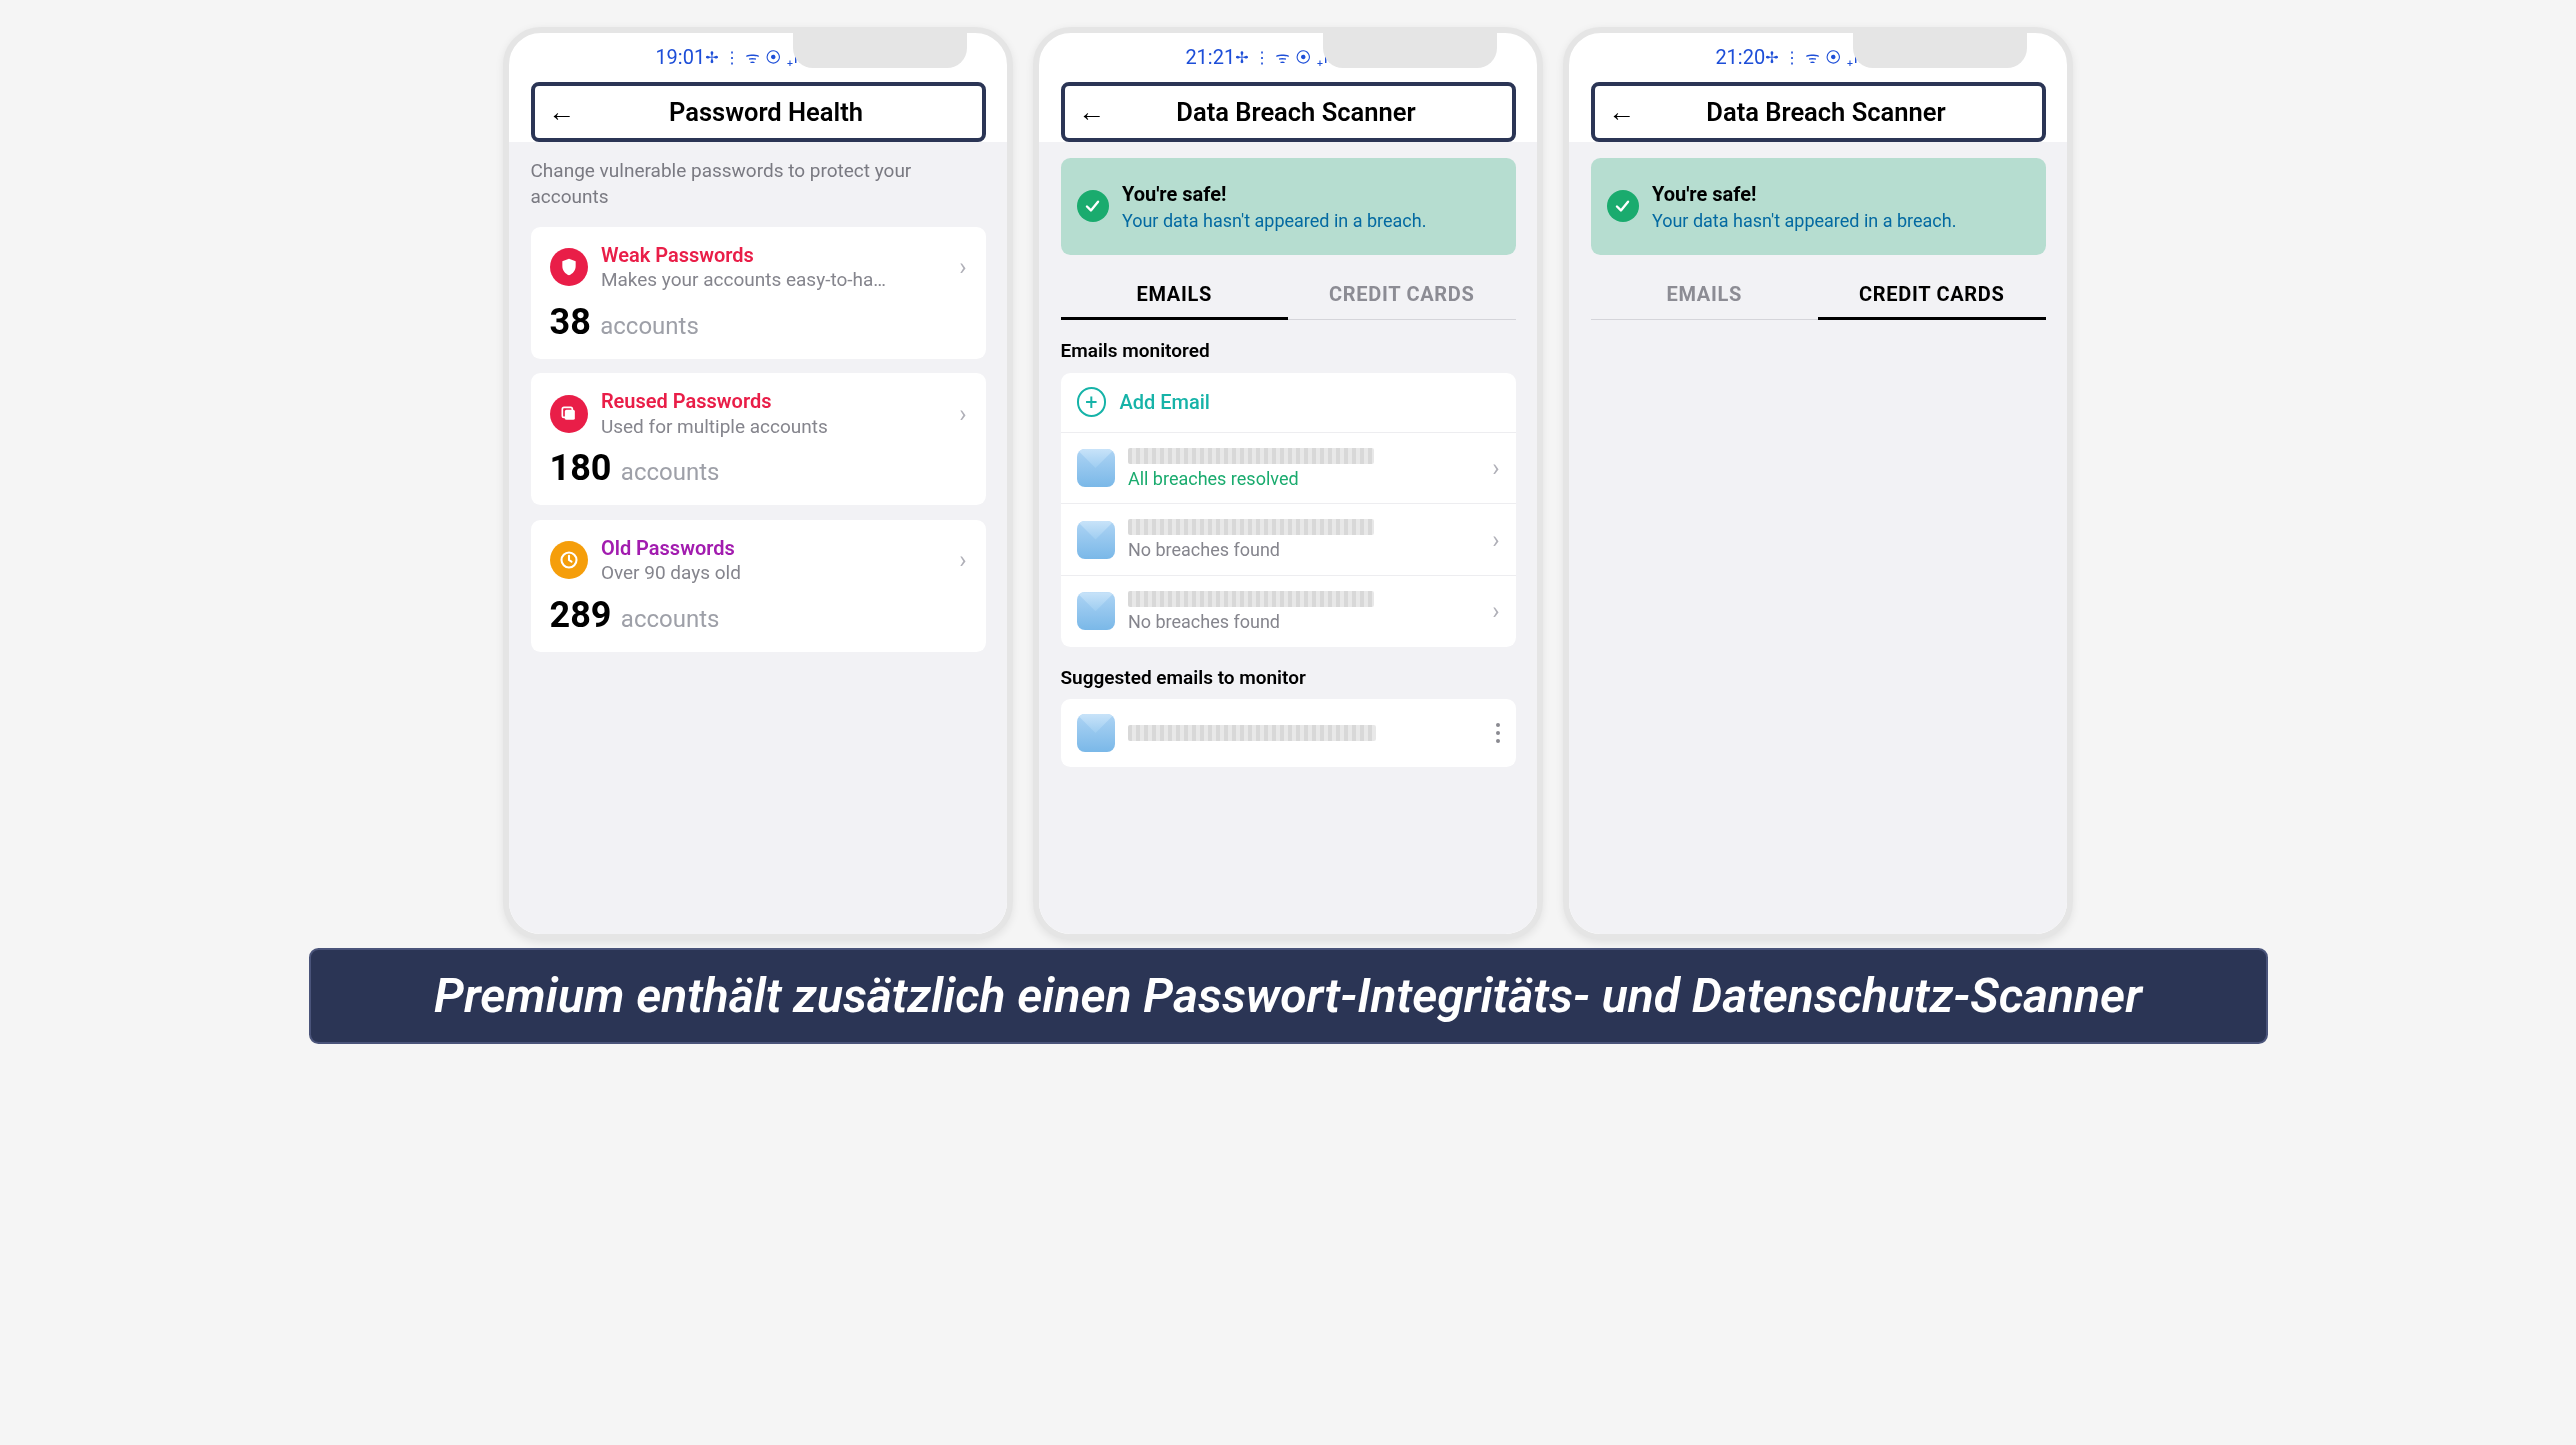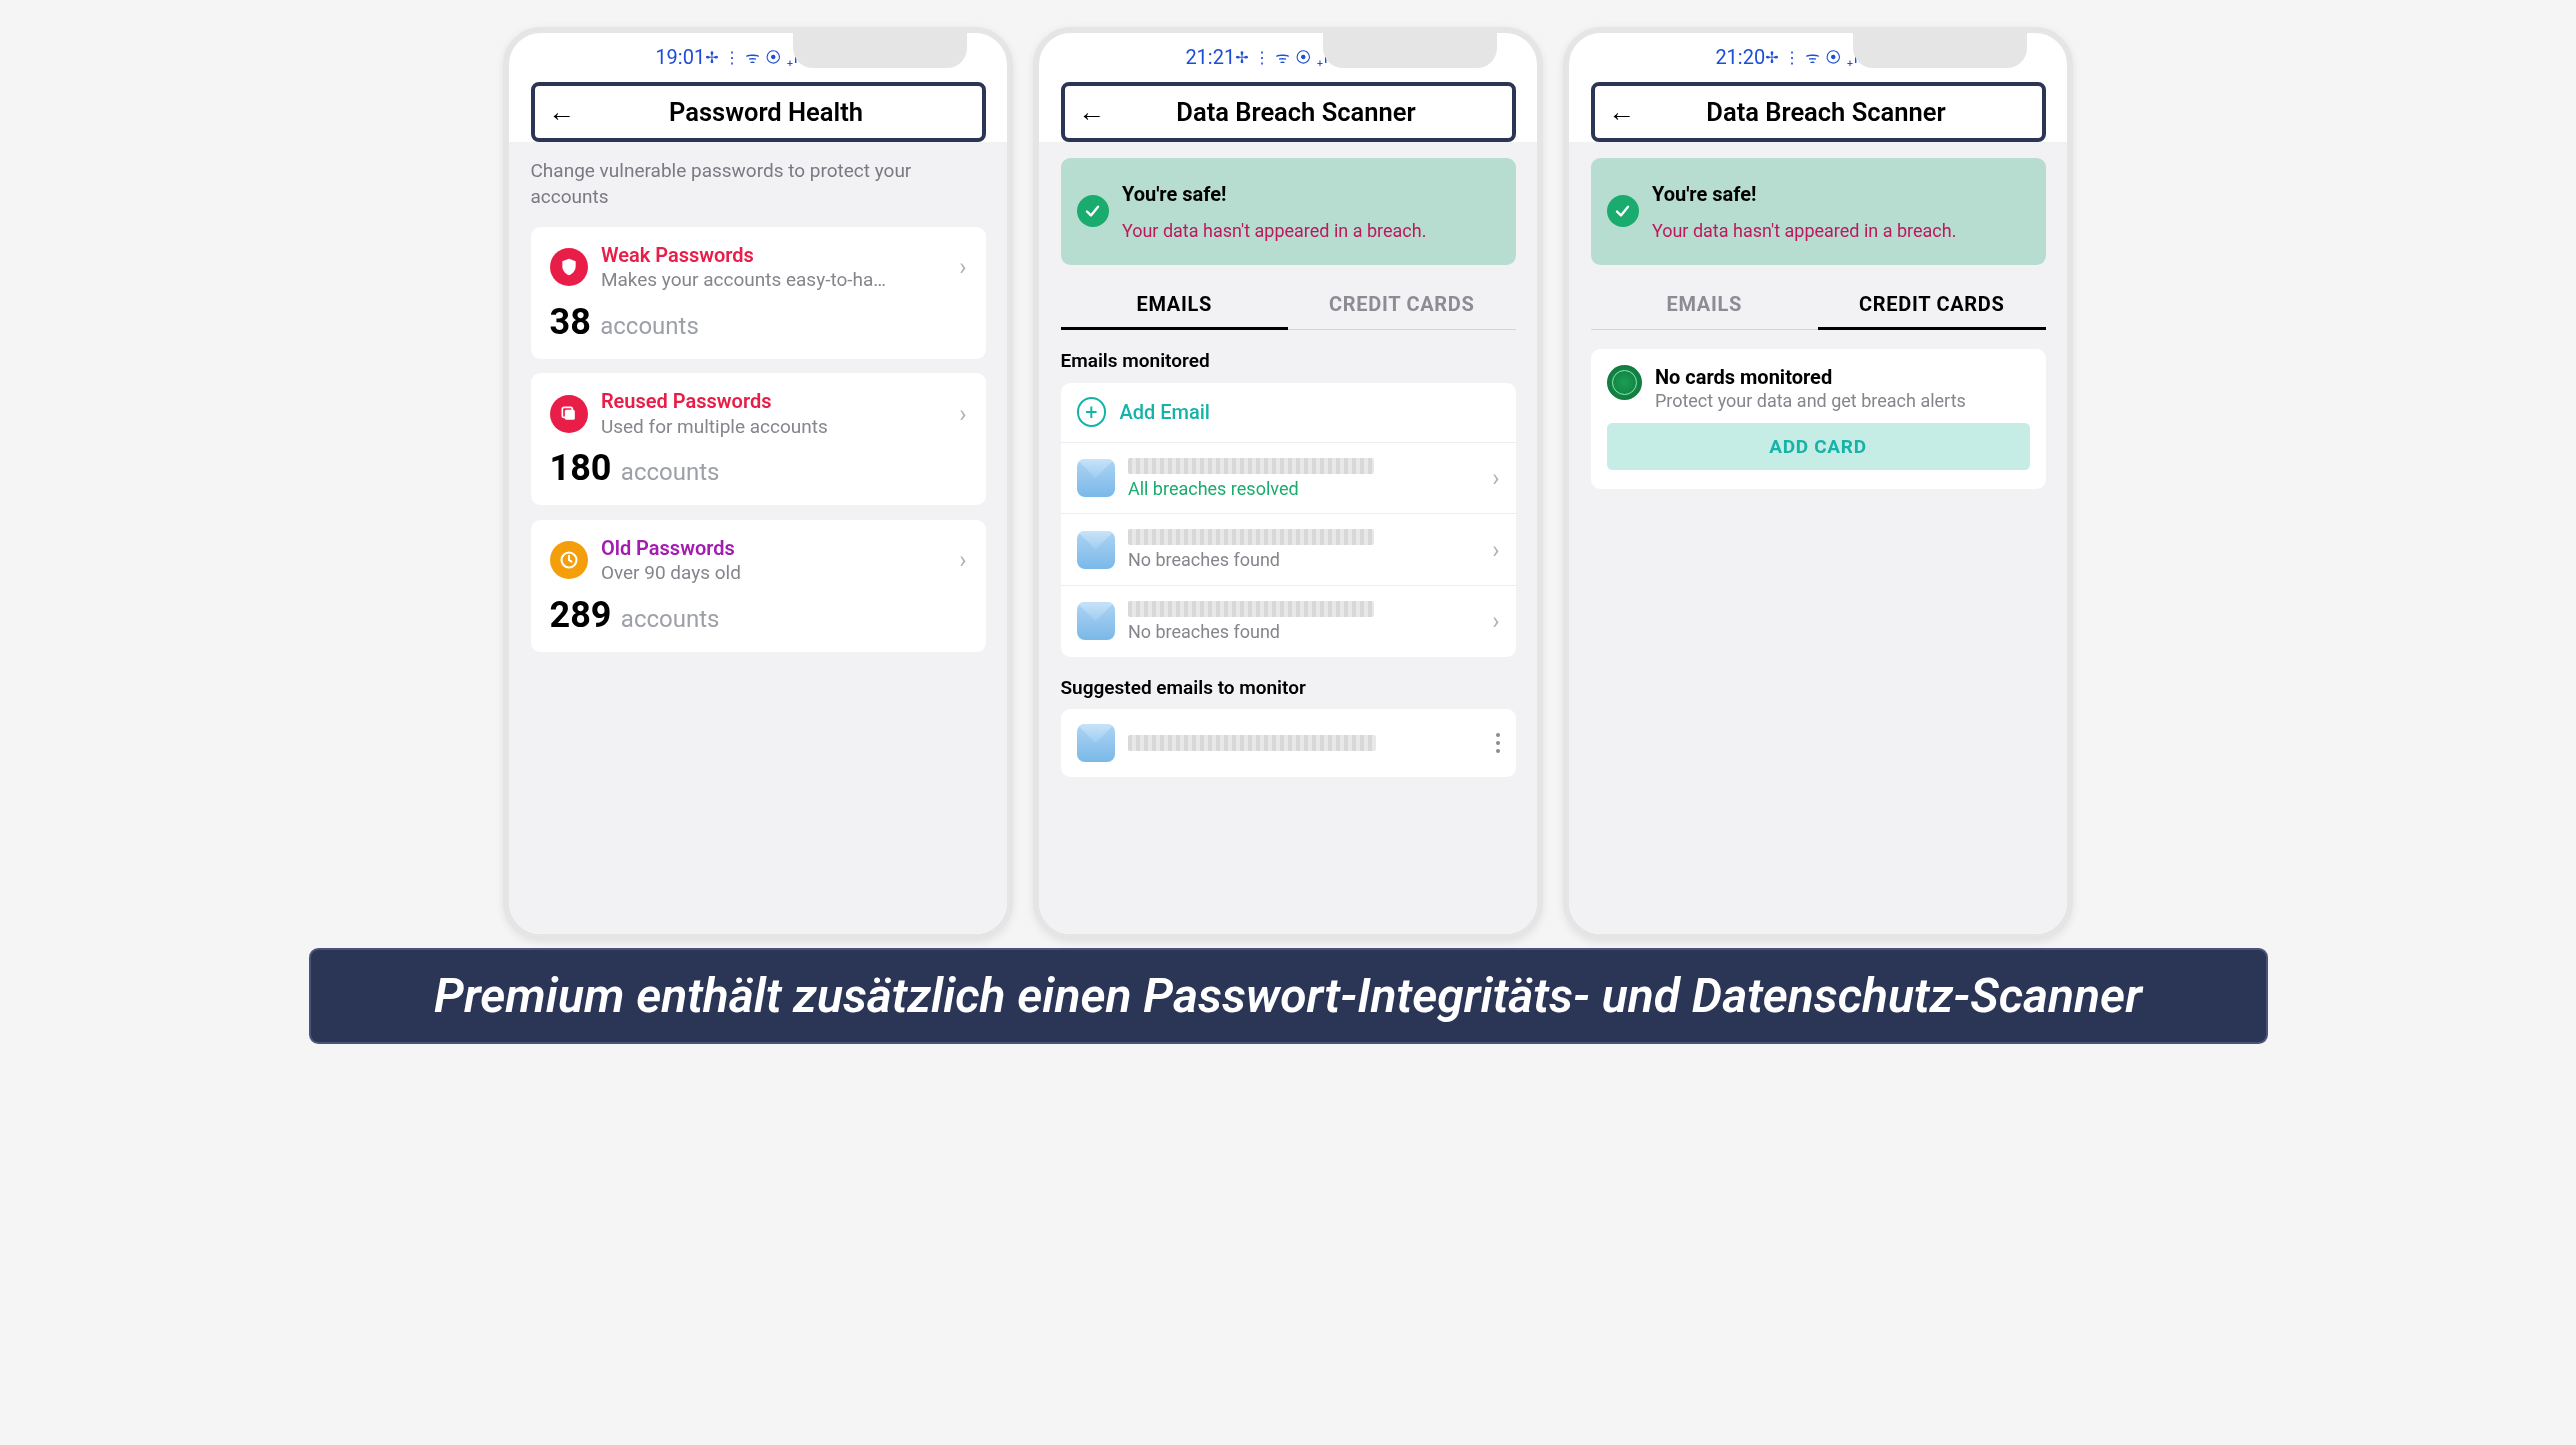--- a/index.html
+++ b/index.html
@@ -23,21 +23,21 @@
 .card-title { font-size: 20px; font-weight: 600; }
 .card-sub { color: #85858d; font-size: 19px; margin-top: 1.3px; white-space: nowrap; overflow: hidden; text-overflow: ellipsis; }
 .chevron { color: #b0b0b8; font-size: 24px; }
 .count-row { display: flex; align-items: baseline; gap: 9.4px; margin-top: 9.4px; }
 .count-num { font-size: 36px; font-weight: 700; color: #000; }
 .count-label { font-size: 24px; color: #9ea0a8; }
 .safe-banner { background: #b6ddd0; border-radius: 9.4px; padding: 24px 16px; display: flex; align-items: center; gap: 13.4px; margin-bottom: 13.4px; }
 .check-circle { width: 32px; height: 32px; border-radius: 50%; background: #1aab6e; display: flex; align-items: center; justify-content: center; flex-shrink: 0; }
 .safe-text { flex: 1; }
 .safe-title { font-size: 20px; font-weight: 700; color: #000; }
-.safe-sub { font-size: 18px; color: #be185d; margin-top: 14px; }
+.safe-sub { font-size: 18px; color: #0369a1; margin-top: 4px; }
 .tabs { display: flex; border-bottom: 0.7px solid #d5d5da; margin-bottom: 19px; }
 .tab { flex: 1; text-align: center; padding: 13.4px 0; font-size: 20px; font-weight: 700; letter-spacing: 0.7px; color: #8c8c94; position: relative; }
 .tab.active { color: #000; }
 .tab.active::after { content: ''; position: absolute; bottom: -0.7px; left: 0; right: 0; height: 2.7px; background: #000; }
 .section-label { font-size: 19px; font-weight: 600; color: #000; margin-bottom: 10.7px; }
 .list-card { background: #fff; border-radius: 9.4px; overflow: hidden; margin-bottom: 19px; }
 .list-row { display: flex; align-items: center; gap: 13.4px; padding: 14.8px 16px; border-bottom: 0.7px solid #ededf0; }
 .list-row:last-child { border-bottom: none; }
 .add-icon { width: 29.5px; height: 29.5px; border-radius: 50%; border: 2px solid #16b3a8; display: flex; align-items: center; justify-content: center; color: #16b3a8; font-size: 21.5px; font-weight: 400; }
 .add-label { color: #16b3a8; font-size: 20px; font-weight: 500; }
@@ -234,30 +234,20 @@
       </div>
       <div class="safe-text">
         <div class="safe-title">You're safe!</div>
         <div class="safe-sub">Your data hasn't appeared in a breach.</div>
       </div>
     </div>
     <div class="tabs">
       <div class="tab">EMAILS</div>
       <div class="tab active">CREDIT CARDS</div>
     </div>
-    <div class="no-cards-card">
-      <div class="no-cards-top">
-        <div class="radar-icon"></div>
-        <div class="no-cards-text">
-          <div class="no-cards-title">No cards monitored</div>
-          <div class="no-cards-sub">Protect your data and get breach alerts</div>
-        </div>
-      </div>
-      <div class="add-card-btn">ADD CARD</div>
-    </div>
   </div>
 </div>
 
 </div>
 
 <div class="footer-banner">
   <p>Premium enthält zusätzlich einen Passwort-Integritäts- und Datenschutz-Scanner</p>
 </div>
 
 

